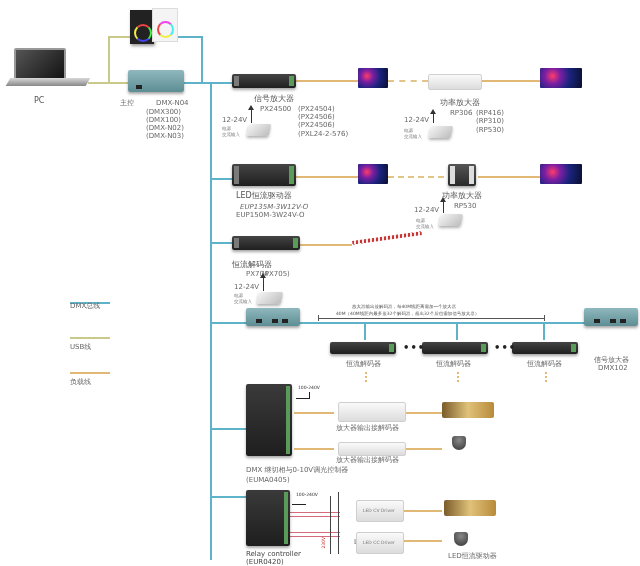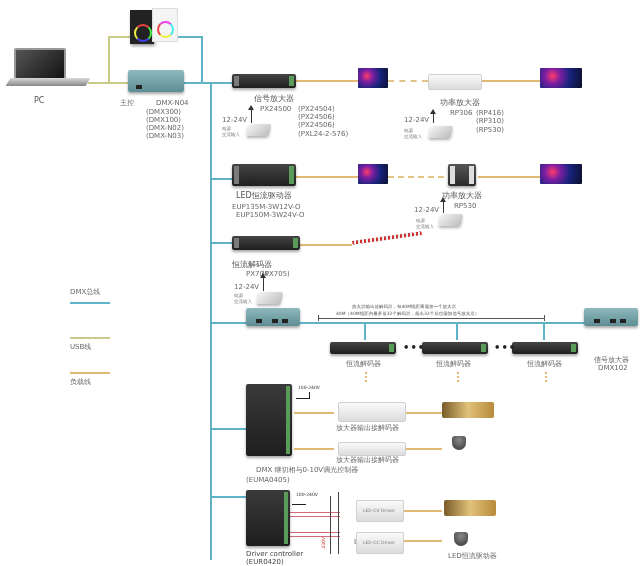--- a/index.html
+++ b/index.html
@@ -124,21 +124,21 @@
 <span class="t tiny" style="left:404px;top:134px;">交流输入</span>
 <div class="psu" style="left:430px;top:126px;width:22px;height:12px;"></div>
 
 <div class="led" style="left:540px;top:68px;width:42px;height:20px;"></div>
 
 <div class="dev" style="left:232px;top:164px;width:64px;height:22px;">
     <div class="term"></div>
     <div class="term l"></div>
   </div>
 <span class="t tl" style="left:236px;top:191px;">LED恒流驱动器</span>
-<span class="t" style="left:232px;top:203px;">EUP135M-3W12V-O</span>
+<span class="t" style="left:240px;top:203px;font-style:italic;">EUP135M-3W12V-O</span>
 <span class="t" style="left:236px;top:211px;">EUP150M-3W24V-O</span>
 
 <div class="led" style="left:358px;top:164px;width:30px;height:20px;"></div>
 
 <div class="dev" style="left:448px;top:164px;width:28px;height:22px;background:linear-gradient(#555,#2a2a2a);">
     <div class="term" style="background:#ddd;"></div>
     <div class="term l" style="background:#ddd;"></div>
   </div>
 <span class="t tl" style="left:442px;top:191px;">功率放大器</span>
 <span class="t" style="left:454px;top:202px;">RP530</span>
@@ -192,51 +192,51 @@
 <div class="dev" style="left:512px;top:342px;width:66px;height:12px;">
     <div class="term"></div>
   </div>
 <span class="dots" style="left:403px;top:342px;">•••</span>
 <span class="dots" style="left:494px;top:342px;">•••</span>
 <span class="t" style="left:346px;top:360px;">恒流解码器</span>
 <span class="t" style="left:436px;top:360px;">恒流解码器</span>
 <span class="t" style="left:527px;top:360px;">恒流解码器</span>
 
 <div class="line dmx" style="left:70px;top:302px;width:40px;height:2px;"></div>
-<span class="t" style="left:70px;top:288px;">DMX总线</span>
+<span class="t" style="left:70px;top:302px;">DMX总线</span>
 <div class="line usb" style="left:70px;top:337px;width:40px;height:2px;"></div>
 <span class="t" style="left:70px;top:343px;">USB线</span>
 <div class="line load" style="left:70px;top:372px;width:40px;height:2px;"></div>
 <span class="t" style="left:70px;top:378px;">负载线</span>
 
 <div class="dev" style="left:246px;top:384px;width:46px;height:72px;background:linear-gradient(#3a3a3a,#1e1e1e);">
     <div class="term" style="width:4px;"></div>
   </div>
 <span class="t tiny" style="left:298px;top:385px;color:#333;">100-240V</span>
 <div class="line" style="left:296px;top:398px;width:14px;height:1px;background:#222;"></div>
 <div class="line" style="left:309px;top:392px;width:1px;height:7px;background:#222;"></div>
 <div class="white-drv" style="left:338px;top:402px;width:66px;height:18px;"></div>
 <span class="t" style="left:336px;top:424px;">放大器输出接解码器</span>
 <div class="white-drv" style="left:338px;top:442px;width:66px;height:12px;"></div>
 <span class="t" style="left:336px;top:456px;">放大器输出接解码器</span>
 <div class="strip" style="left:442px;top:402px;width:52px;height:16px;"></div>
 <div class="abs" style="left:452px;top:436px;width:14px;height:14px;background:radial-gradient(circle at 50% 30%,#888,#333);border-radius:3px 3px 7px 7px;"></div>
-<span class="t" style="left:256px;top:466px;">DMX 继切相与0-10V调光控制器</span>
+<span class="t" style="left:246px;top:466px;">DMX 继切相与0-10V调光控制器</span>
 <span class="t" style="left:246px;top:476px;">(EUMA0405)</span>
 
 <div class="dev" style="left:246px;top:490px;width:44px;height:56px;background:linear-gradient(#3a3a3a,#1e1e1e);">
     <div class="term" style="width:4px;"></div>
   </div>
 <span class="t tiny" style="left:296px;top:492px;color:#333;">100-240V</span>
 <div class="line" style="left:292px;top:504px;width:14px;height:1px;background:#222;"></div>
 <span class="t tiny" style="left:318px;top:540px;color:#c33;transform:rotate(-90deg);">230V</span>
 <div class="white-drv" style="left:356px;top:500px;width:46px;height:20px;">
   <span class="t tiny" style="left:6px;top:7px;">LED CV Driver</span>
 </div>
 <span class="t" style="left:354px;top:538px;">LED恒压驱动器</span>
 <div class="white-drv" style="left:356px;top:532px;width:46px;height:20px;">
   <span class="t tiny" style="left:6px;top:7px;">LED CC Driver</span>
 </div>
 <div class="strip" style="left:444px;top:500px;width:52px;height:16px;"></div>
 <div class="abs" style="left:454px;top:532px;width:14px;height:14px;background:radial-gradient(circle at 50% 30%,#888,#333);border-radius:3px 3px 7px 7px;"></div>
 <span class="t" style="left:448px;top:552px;">LED恒流驱动器</span>
-<span class="t" style="left:246px;top:550px;color:#444;">Driver controller</span>
+<span class="t" style="left:246px;top:550px;color:#444;">Relay controller</span>
 <span class="t" style="left:246px;top:558px;color:#444;">(EUR0420)</span>
 
 </body></html>

